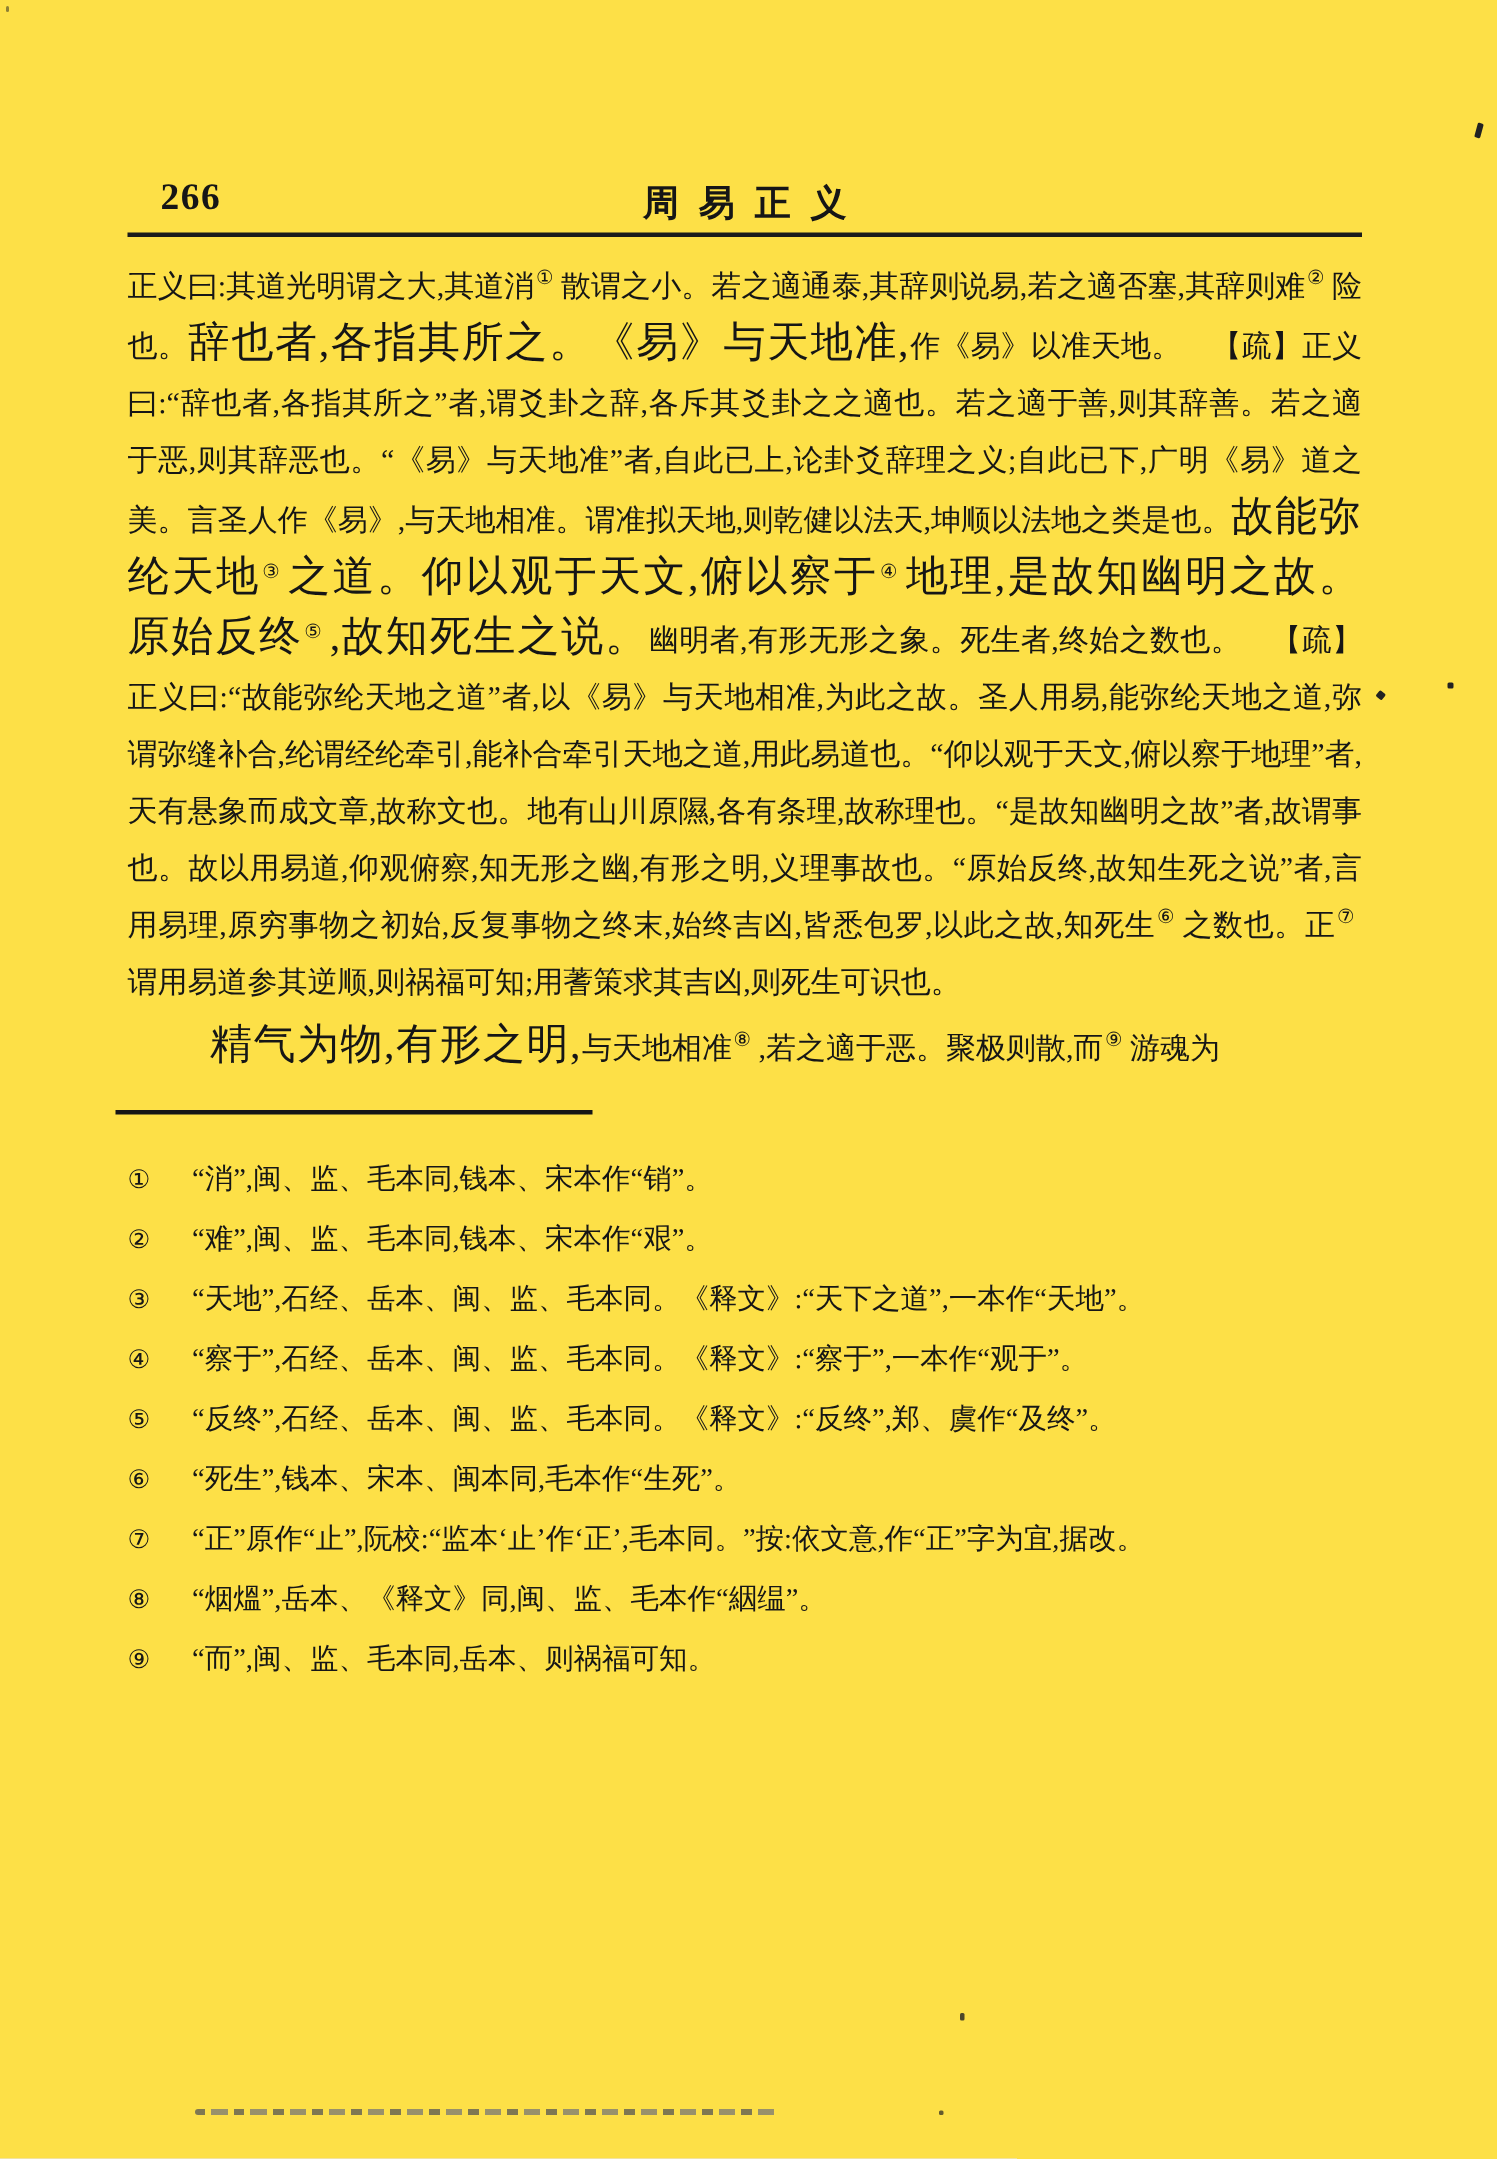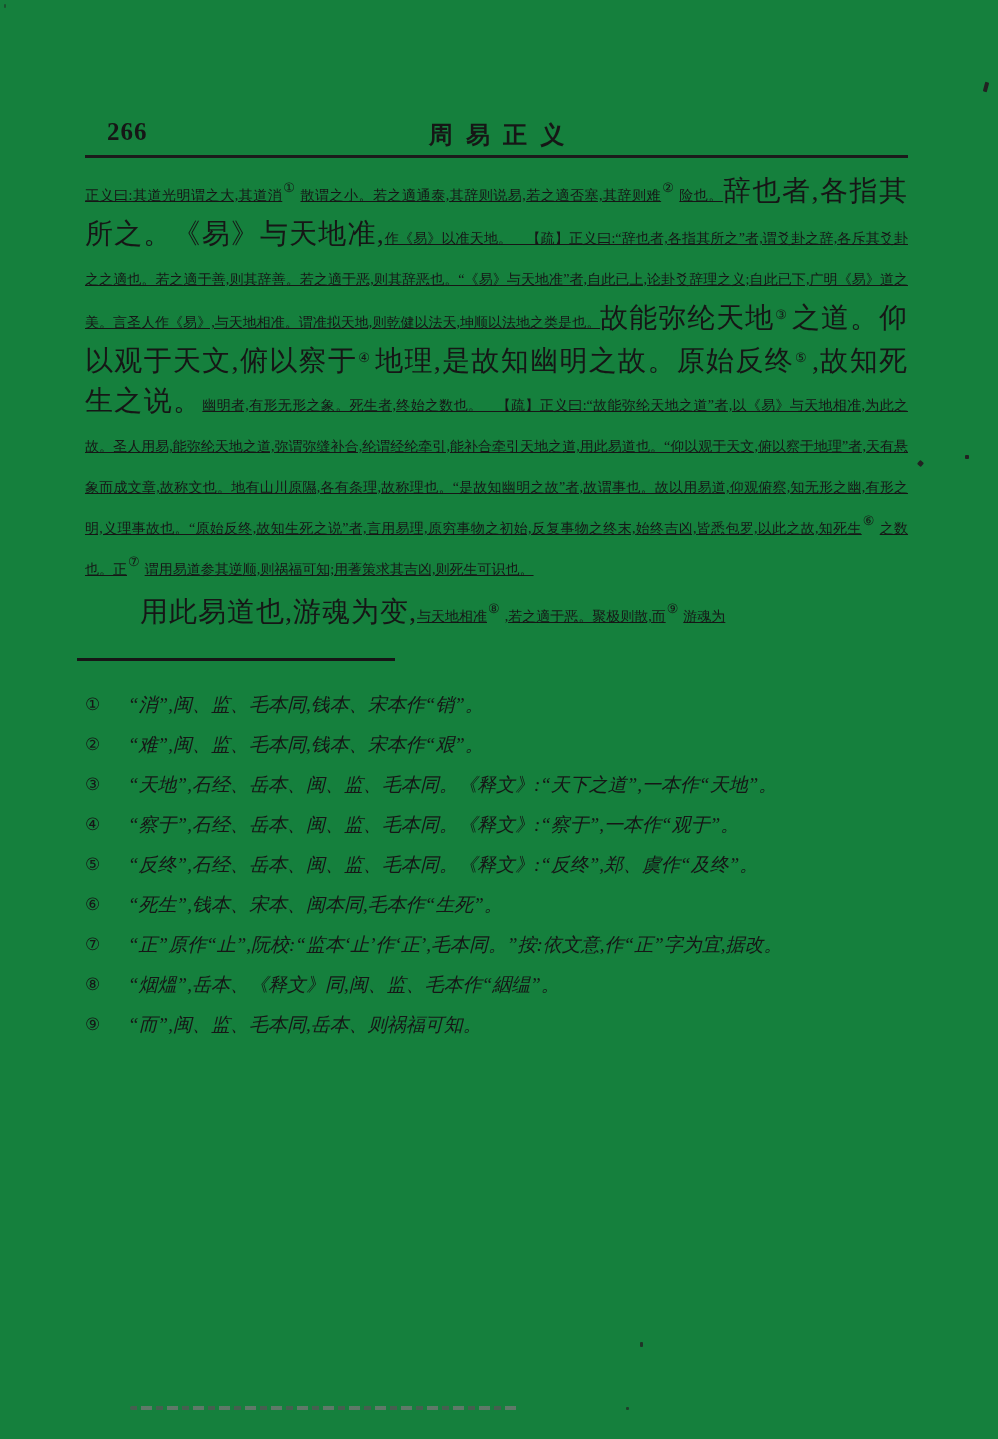--- a/index.html
+++ b/index.html
@@ -1,20 +1,20 @@
 <!DOCTYPE html>
 <html><head>
 <meta charset="utf-8">
 <style>
   * { margin:0; padding:0; box-sizing:border-box; }
   html,body { background:#e8e8e8; }
   .page {
     position:relative;
     width:998px; height:1439px;
-    background:#15803d;
+    background:#fde047;
     font-family:"Liberation Serif","DejaVu Serif",serif;
     color:#161616;
     overflow:hidden;
     margin:0 auto;
   }
   .content {
     position:absolute;
     left:85px; top:116px;
     width:823px;
   }
@@ -49,21 +49,21 @@
   p.para-2 {
     margin-top:20px;
     margin-left:40px;
     text-indent:70px;
     line-height:38px;
   }
   p.para-3 {
     text-indent:55px;
     line-height:46px;
   }
-  .r-n { font-size:14px; font-weight:500;text-decoration:underline; }
+  .r-n { font-size:20px; font-weight:500; }
   .r-L { font-size:28px; font-weight:400; letter-spacing:1px; }
   .r-s, .r-sL {
     font-size:13px;
     vertical-align:super;
     line-height:0;
     margin:0 5px 0 1px;
     font-weight:500;
   }
   .fn-rule {
     margin-top:18px;
@@ -79,21 +79,20 @@
     line-height:40px;
   }
   .fn-marker {
     flex:0 0 43px;
     font-size:17px;
   }
   .fn-text {
     flex:1;
     text-align:justify;
     font-weight:500;
-    font-style:italic;
   }
   
   .artifact { position:absolute; background:#222; border-radius:1px; }
   .a1 { left:984px; top:82px;  width:4px; height:10px; transform:rotate(15deg); }
   .a2 { left:918px; top:461px; width:5px; height:5px; transform:rotate(40deg); }
   .a3 { left:965px; top:455px; width:4px; height:4px; }
   .a4 { left:4px;   top:4px;   width:2px; height:4px; opacity:.5; }
   .a5 { left:640px; top:1342px; width:3px; height:5px; opacity:.8; }
   .a6 { left:626px; top:1407px; width:3px; height:3px; opacity:.7; }
   .smudge {
@@ -116,21 +115,21 @@
       <span class="page-num">266</span>
       <span class="book-title">周易正义</span>
     </div>
     <div class="header-rule"></div>
 
     <div class="body-text">
 
       <p class="para para-1"><span class="r-n">正义曰:其道光明谓之大,其道消</span><span class="r-s">①</span><span class="r-n">散谓之小。若之適通泰,其辞则说易,若之適否塞,其辞则难</span><span class="r-s">②</span><span class="r-n">险也。</span><span class="r-L">辞也者,各指其所之。《易》与天地准,</span><span class="r-n">作《易》以准天地。　【疏】正义曰:“辞也者,各指其所之”者,谓爻卦之辞,各斥其爻卦之之適也。若之適于善,则其辞善。若之適于恶,则其辞恶也。“《易》与天地准”者,自此已上,论卦爻辞理之义;自此已下,广明《易》道之美。言圣人作《易》,与天地相准。谓准拟天地,则乾健以法天,坤顺以法地之类是也。</span><span class="r-L">故能弥纶天地</span><span class="r-sL">③</span><span class="r-L">之道。仰以观于天文,俯以察于</span><span class="r-sL">④</span><span class="r-L">地理,是故知幽明之故。原始反终</span><span class="r-sL">⑤</span><span class="r-L">,故知死生之说。</span><span class="r-n">幽明者,有形无形之象。死生者,终始之数也。　【疏】正义曰:“故能弥纶天地之道”者,以《易》与天地相准,为此之故。圣人用易,能弥纶天地之道,弥谓弥缝补合,纶谓经纶牵引,能补合牵引天地之道,用此易道也。“仰以观于天文,俯以察于地理”者,天有悬象而成文章,故称文也。地有山川原隰,各有条理,故称理也。“是故知幽明之故”者,故谓事也。故以用易道,仰观俯察,知无形之幽,有形之明,义理事故也。“原始反终,故知生死之说”者,言用易理,原穷事物之初始,反复事物之终末,始终吉凶,皆悉包罗,以此之故,知死生</span><span class="r-s">⑥</span><span class="r-n">之数也。正</span><span class="r-s">⑦</span><span class="r-n">谓用易道参其逆顺,则祸福可知;用蓍策求其吉凶,则死生可识也。</span></p>
 
 
-      <p class="para para-3"><span class="r-L">用此易道也,游魂为变,</span><span class="r-n">与天地相准</span><span class="r-s">⑧</span><span class="r-n">,若之適于恶。聚极则散,而</span><span class="r-s">⑨</span><span class="r-n">游魂为</span></p>
+      <p class="para para-3"><span class="r-L">精气为物,有形之明,</span><span class="r-n">与天地相准</span><span class="r-s">⑧</span><span class="r-n">,若之適于恶。聚极则散,而</span><span class="r-s">⑨</span><span class="r-n">游魂为</span></p>
 
     </div>
 
     <div class="fn-rule"></div>
 
     <div class="footnotes">
       <div class="fn-item">
         <span class="fn-marker">①</span>
         <span class="fn-text">“消”,闽、监、毛本同,钱本、宋本作“销”。</span>
       </div>

